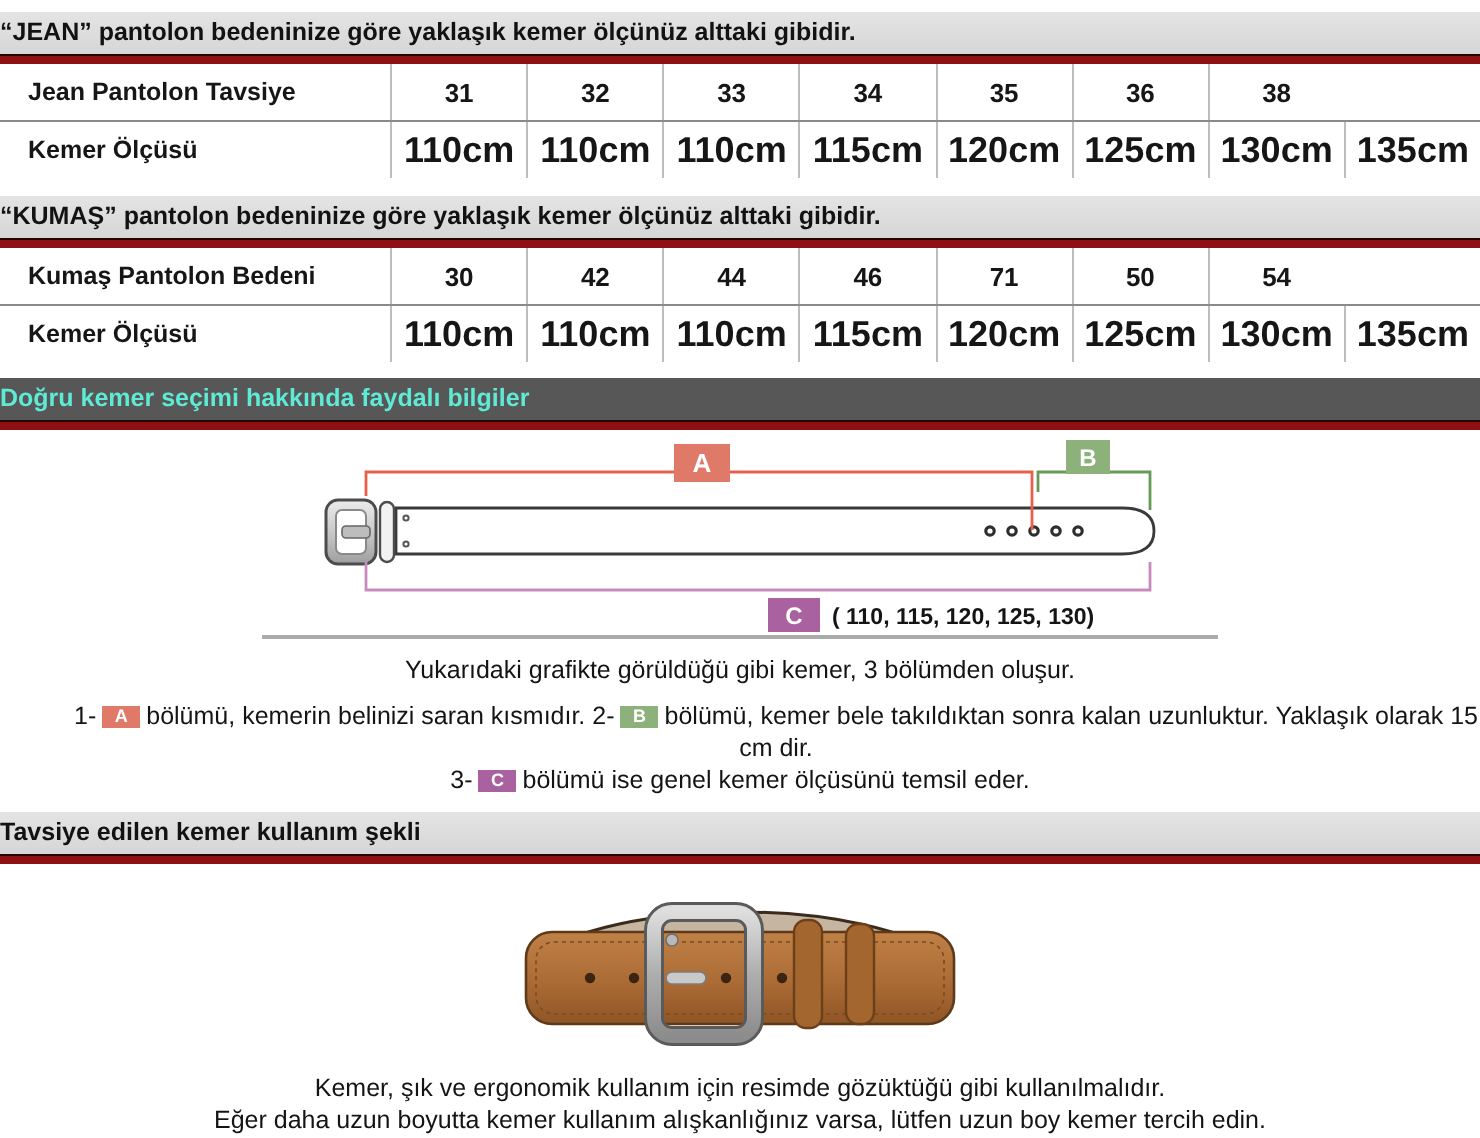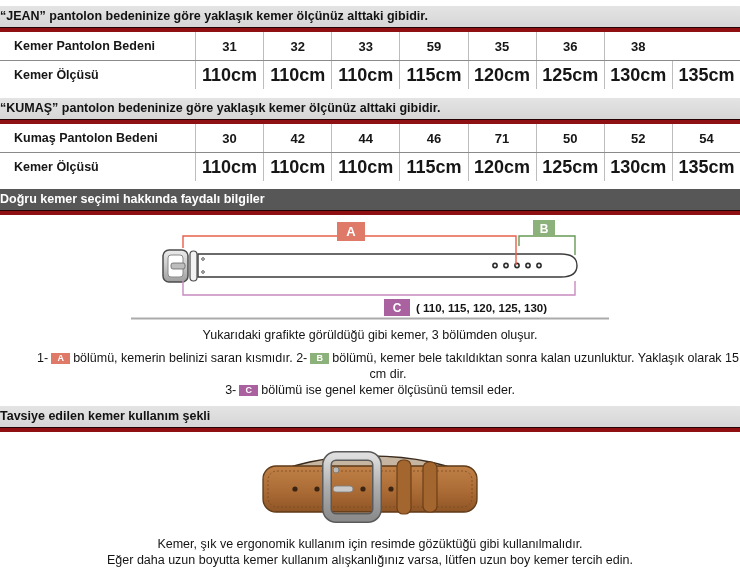--- a/index.html
+++ b/index.html
@@ -5,21 +5,21 @@
   html,body{margin:0;padding:0;}
   body{
     width:740px;height:569px;overflow:hidden;
     background:#ffffff;color:#161616;
     font-family:"Liberation Sans",sans-serif;
     position:relative;
   }
   
   .bar{height:21px;line-height:21px;text-align:left;font-size:12.5px;font-weight:bold;}
   .bar.light{background:linear-gradient(#e4e4e4,#d6d6d6);color:#121212;}
-  .bar.dark{background:#585757;color:#ffffff;}
+  .bar.dark{background:#585757;color:#5eead4;}
   .redline{height:4px;background:#8e1013;border-top:1px solid #260305;}
   .mt6{margin-top:6px;}
   .mt8{margin-top:8px;}
   .mt9{margin-top:9px;}
   
   .sizetable{width:740px;}
   .t-row{display:grid;grid-template-columns:195px repeat(8,1fr);height:28px;}
   .t-row.r1{border-bottom:1px solid #8a8a8a;}
   .t-label{display:flex;align-items:center;padding-left:14px;font-weight:bold;font-size:12.5px;}
   .t-cell{display:flex;align-items:center;justify-content:center;font-weight:bold;font-size:13px;border-left:1px solid #bdbdbd;}
@@ -43,25 +43,25 @@
 </head>
 <body>
 
 <div class="bar light mt6">
   <span>“JEAN”</span><span> pantolon bedeninize göre yaklaşık kemer ölçünüz alttaki gibidir.</span>
 </div>
 <div class="redline"></div>
 
 <div class="sizetable">
   <div class="t-row r1">
-    <div class="t-label">Kemer Pantolon Bedeni</div>
+    <div class="t-label">Jean Pantolon Tavsiye</div>
     <div class="t-cell">31</div>
     <div class="t-cell">32</div>
     <div class="t-cell">33</div>
-    <div class="t-cell">59</div>
+    <div class="t-cell">34</div>
     <div class="t-cell">35</div>
     <div class="t-cell">36</div>
     <div class="t-cell">38</div>
   </div>
   <div class="t-row r2">
     <div class="t-label">Kemer Ölçüsü</div>
     <div class="t-cell">110cm</div>
     <div class="t-cell">110cm</div>
     <div class="t-cell">110cm</div>
     <div class="t-cell">115cm</div>
@@ -79,21 +79,20 @@
 
 <div class="sizetable">
   <div class="t-row r1">
     <div class="t-label">Kumaş Pantolon Bedeni</div>
     <div class="t-cell">30</div>
     <div class="t-cell">42</div>
     <div class="t-cell">44</div>
     <div class="t-cell">46</div>
     <div class="t-cell">71</div>
     <div class="t-cell">50</div>
-    <div class="t-cell">52</div>
     <div class="t-cell">54</div>
   </div>
   <div class="t-row r2">
     <div class="t-label">Kemer Ölçüsü</div>
     <div class="t-cell">110cm</div>
     <div class="t-cell">110cm</div>
     <div class="t-cell">110cm</div>
     <div class="t-cell">115cm</div>
     <div class="t-cell">120cm</div>
     <div class="t-cell">125cm</div>

